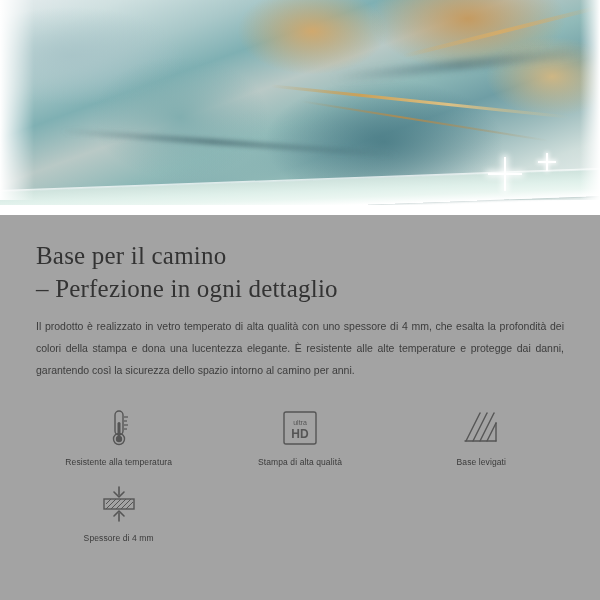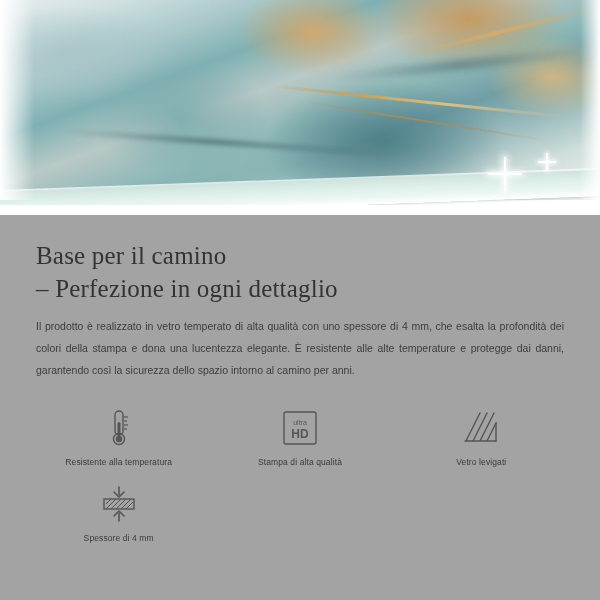--- a/index.html
+++ b/index.html
@@ -274,21 +274,21 @@
       <div class="feature-icon">
         <svg width="38" height="34" viewBox="0 0 38 34">
           <path d="M4 30 L18 2" stroke="#555" stroke-width="1.4" stroke-linecap="round"></path>
           <path d="M11 30 L25 2" stroke="#555" stroke-width="1.4" stroke-linecap="round"></path>
           <path d="M18 30 L32 2" stroke="#555" stroke-width="1.4" stroke-linecap="round"></path>
           <path d="M25 30 L34 12" stroke="#555" stroke-width="1.4" stroke-linecap="round"></path>
           <path d="M3 30 H34" stroke="#555" stroke-width="1.4" stroke-linecap="round"></path>
           <path d="M34 30 V12" stroke="#555" stroke-width="1.4" stroke-linecap="round"></path>
         </svg>
       </div>
-      <div class="feature-label">Vetro levigati</div>
+      <div class="feature-label">Base levigati</div>
     </div>
 
     <div class="feature">
       <div class="feature-icon">
         <svg width="40" height="38" viewBox="0 0 40 38">
           <path d="M20 2 V10" stroke="#555" stroke-width="1.6" stroke-linecap="round"></path>
           <path d="M15 7 L20 12 L25 7" fill="none" stroke="#555" stroke-width="1.6" stroke-linecap="round" stroke-linejoin="round"></path>
           <rect x="5" y="14" width="30" height="10" fill="none" stroke="#555" stroke-width="1.4"></rect>
           <path d="M7 24 L17 14 M12 24 L22 14 M17 24 L27 14 M22 24 L32 14 M27 24 L34 17 M7 19 L12 14" stroke="#555" stroke-width="1"></path>
           <path d="M20 36 V28" stroke="#555" stroke-width="1.6" stroke-linecap="round"></path>

